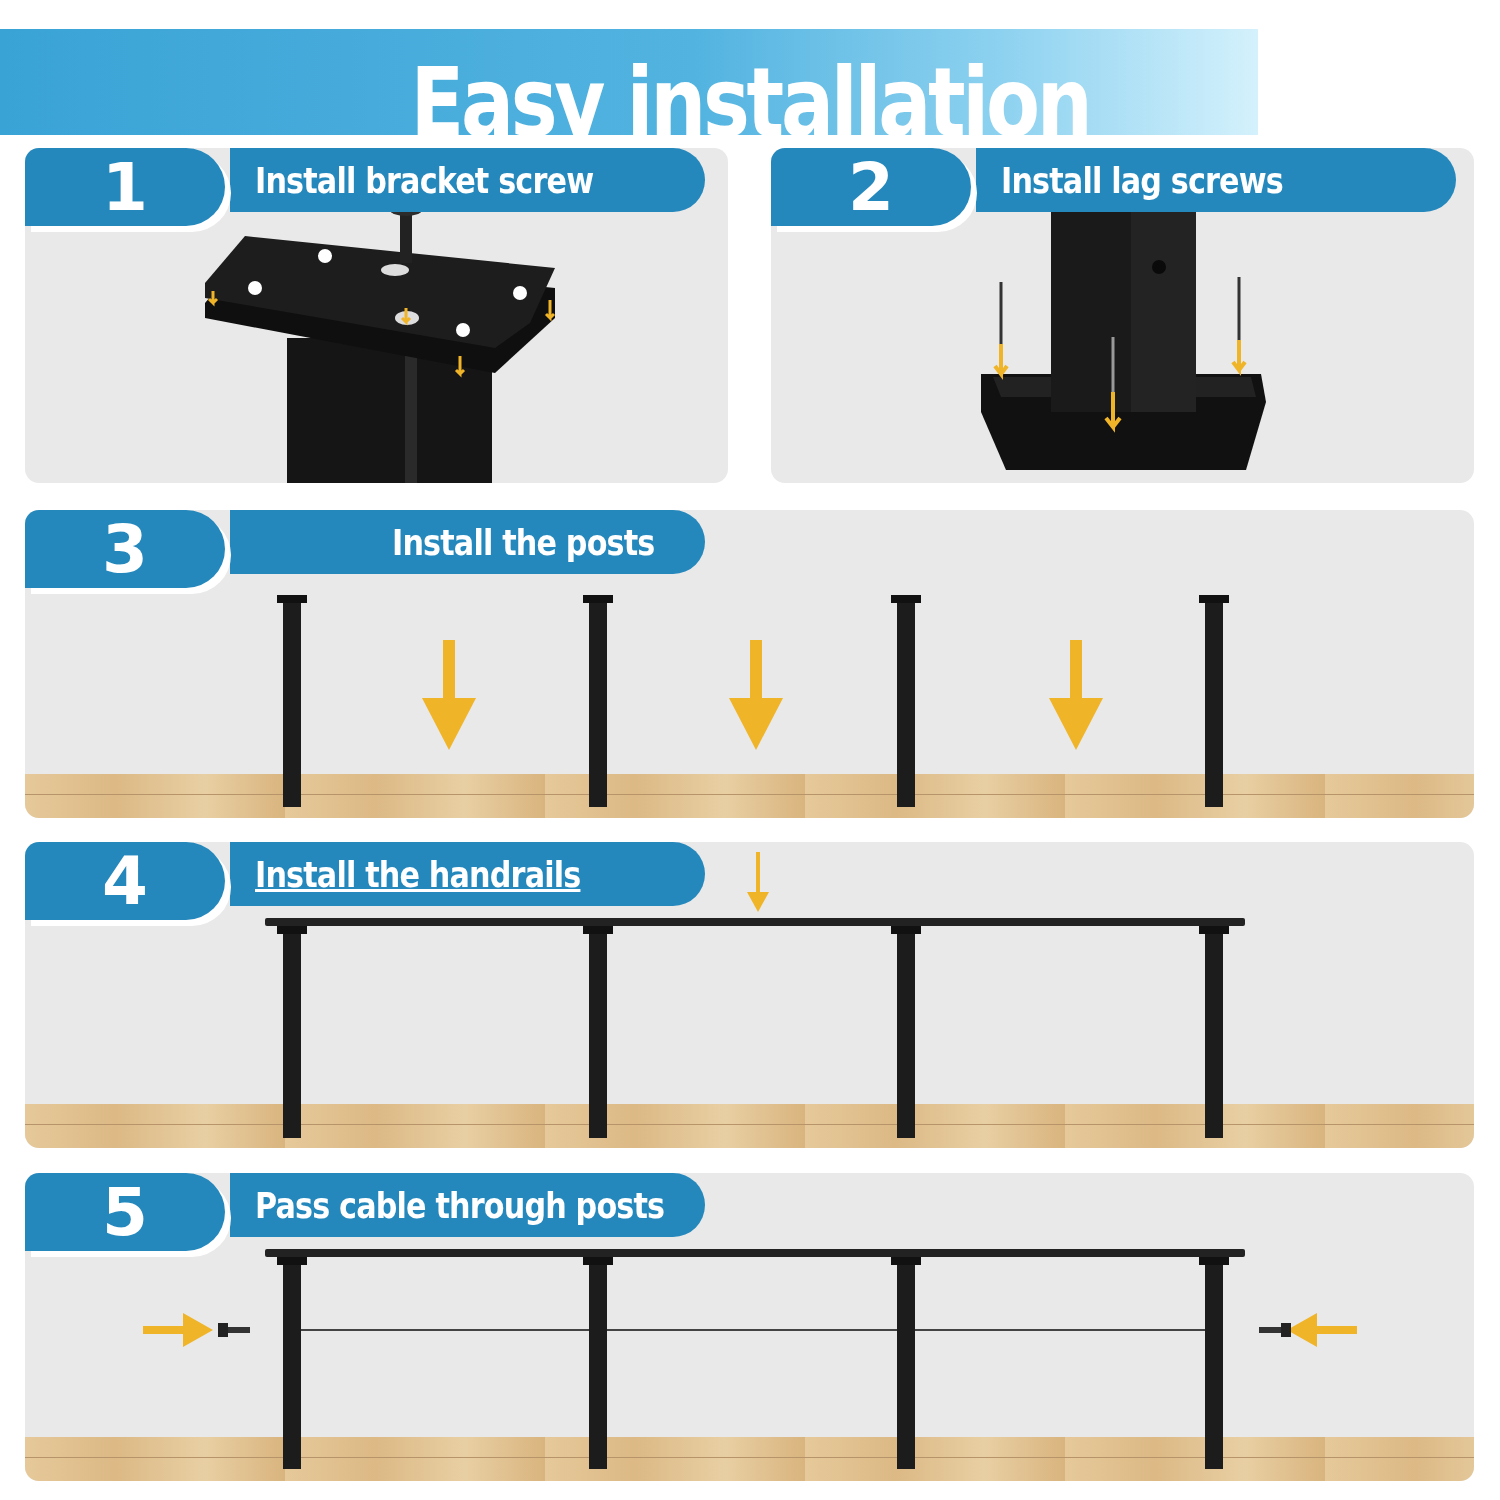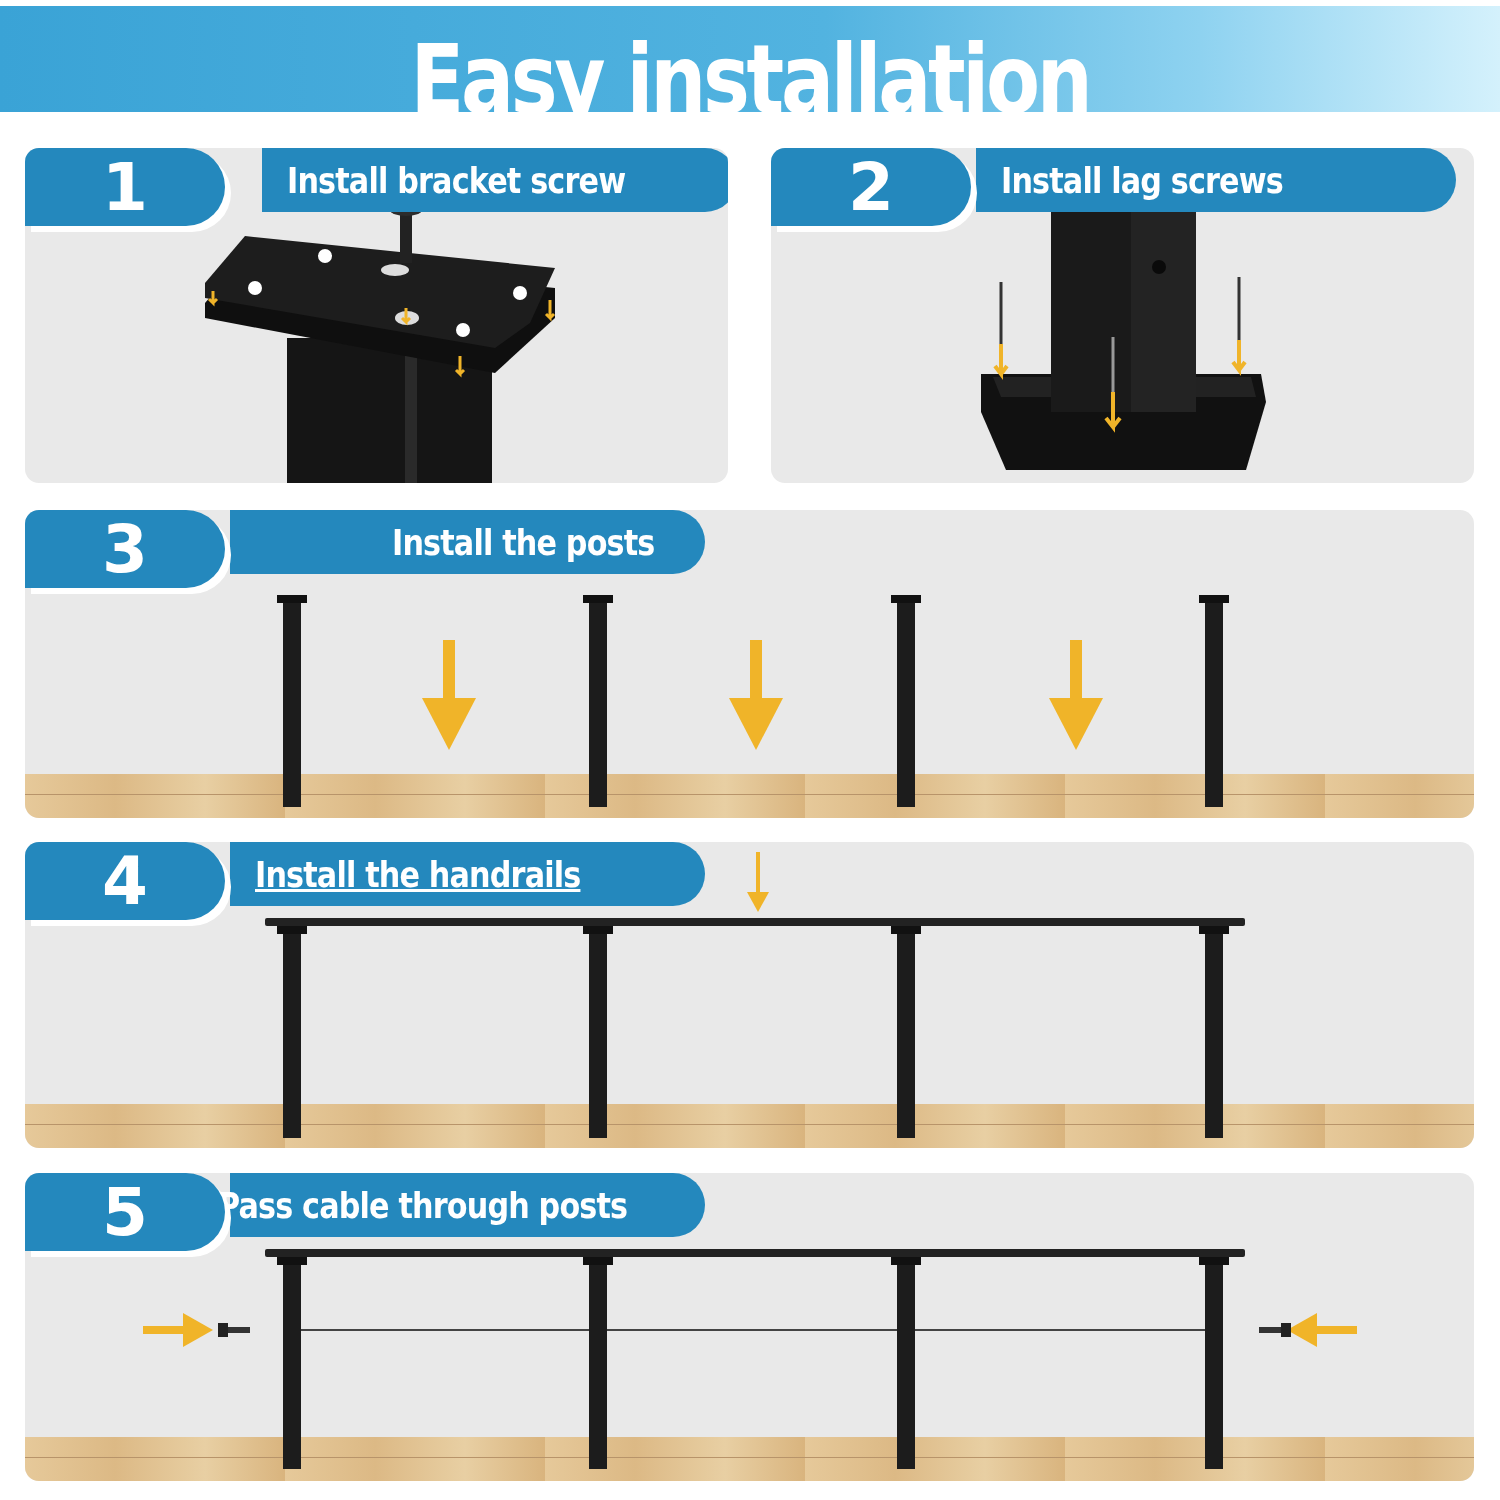--- a/index.html
+++ b/index.html
@@ -1,20 +1,20 @@
 <!DOCTYPE html>
 <html><head>
 <meta charset="utf-8">
 <style>
   * { box-sizing: border-box; margin: 0; padding: 0; }
   html, body { width: 1500px; height: 1500px; background: #ffffff; overflow: hidden; }
   body { position: relative; font-family: "Liberation Sans", sans-serif; }
 
   .banner {
-    position: absolute; left: 0; top: 6px; width: 1500px; height: 106px;
+    position: absolute; left: 0; top: 29px; width: 1258px; height: 106px;
     background: linear-gradient(90deg, #3aa3d6 0%, #52b3e0 55%, #8ed2f0 80%, #d4f1fc 100%);
   }
   .banner-title {
     position: absolute; left: 0; top: 14px; width: 1500px; text-align: center;
     font-family: "DejaVu Sans", sans-serif; font-weight: bold; font-size: 96px;
     color: #ffffff; letter-spacing: -4px; transform: scaleX(0.82); transform-origin: 50% 0;
     line-height: 120px;
   }
 
   .panel {
@@ -61,21 +61,21 @@
 </head>
 <body>
 
 <div class="banner">
   <div class="banner-title">Easy installation</div>
 </div>
 
 <div class="panel" style="left:25px;top:148px;width:703px;height:335px;">
   <div class="tab">
     <div class="tab-num">1</div>
-    <div class="tab-label" style="width:475px;margin-left:32px;">
+    <div class="tab-label" style="width:475px;">
         <span>Install bracket screw</span>
       </div>
   </div>
   <svg style="position:absolute;left:170px;top:60px;" width="380" height="275" viewBox="0 0 380 275">
     <rect x="92" y="130" width="205" height="145" fill="#151515"></rect>
     <rect x="210" y="130" width="12" height="145" fill="#2a2a2a"></rect>
     <polygon points="10,95 50,48 360,80 360,110 300,165 10,110" fill="#0f0f0f"></polygon>
     <polygon points="10,75 50,28 360,60 335,115 300,140 10,90" fill="#1d1d1d"></polygon>
     <circle cx="130" cy="48" r="7" fill="#fff"></circle>
     <circle cx="325" cy="85" r="7" fill="#fff"></circle>
@@ -155,21 +155,21 @@
   <div class="post" style="left:1180px;top:84px;height:212px;"></div>
   <svg style="position:absolute;left:722px;top:10px;" width="22" height="60" viewBox="0 0 22 60">
       <rect x="9" y="0" width="4" height="44" fill="#f0b429"></rect>
       <polygon points="0,40 22,40 11,60" fill="#f0b429"></polygon>
     </svg>
 </div>
 
 <div class="panel" style="left:25px;top:1173px;width:1449px;height:308px;">
   <div class="tab">
     <div class="tab-num">5</div>
-    <div class="tab-label" style="width:475px;justify-content:flex-end;">
+    <div class="tab-label" style="width:475px;">
         <span>Pass cable through posts</span>
       </div>
   </div>
   <div class="floor"></div>
   <div class="handrail" style="left:240px;top:76px;width:980px;"></div>
   <div class="cable" style="left:270px;top:156px;width:920px;"></div>
   <div class="post" style="left:258px;top:84px;height:212px;"></div>
   <div class="post" style="left:564px;top:84px;height:212px;"></div>
   <div class="post" style="left:872px;top:84px;height:212px;"></div>
   <div class="post" style="left:1180px;top:84px;height:212px;"></div>

